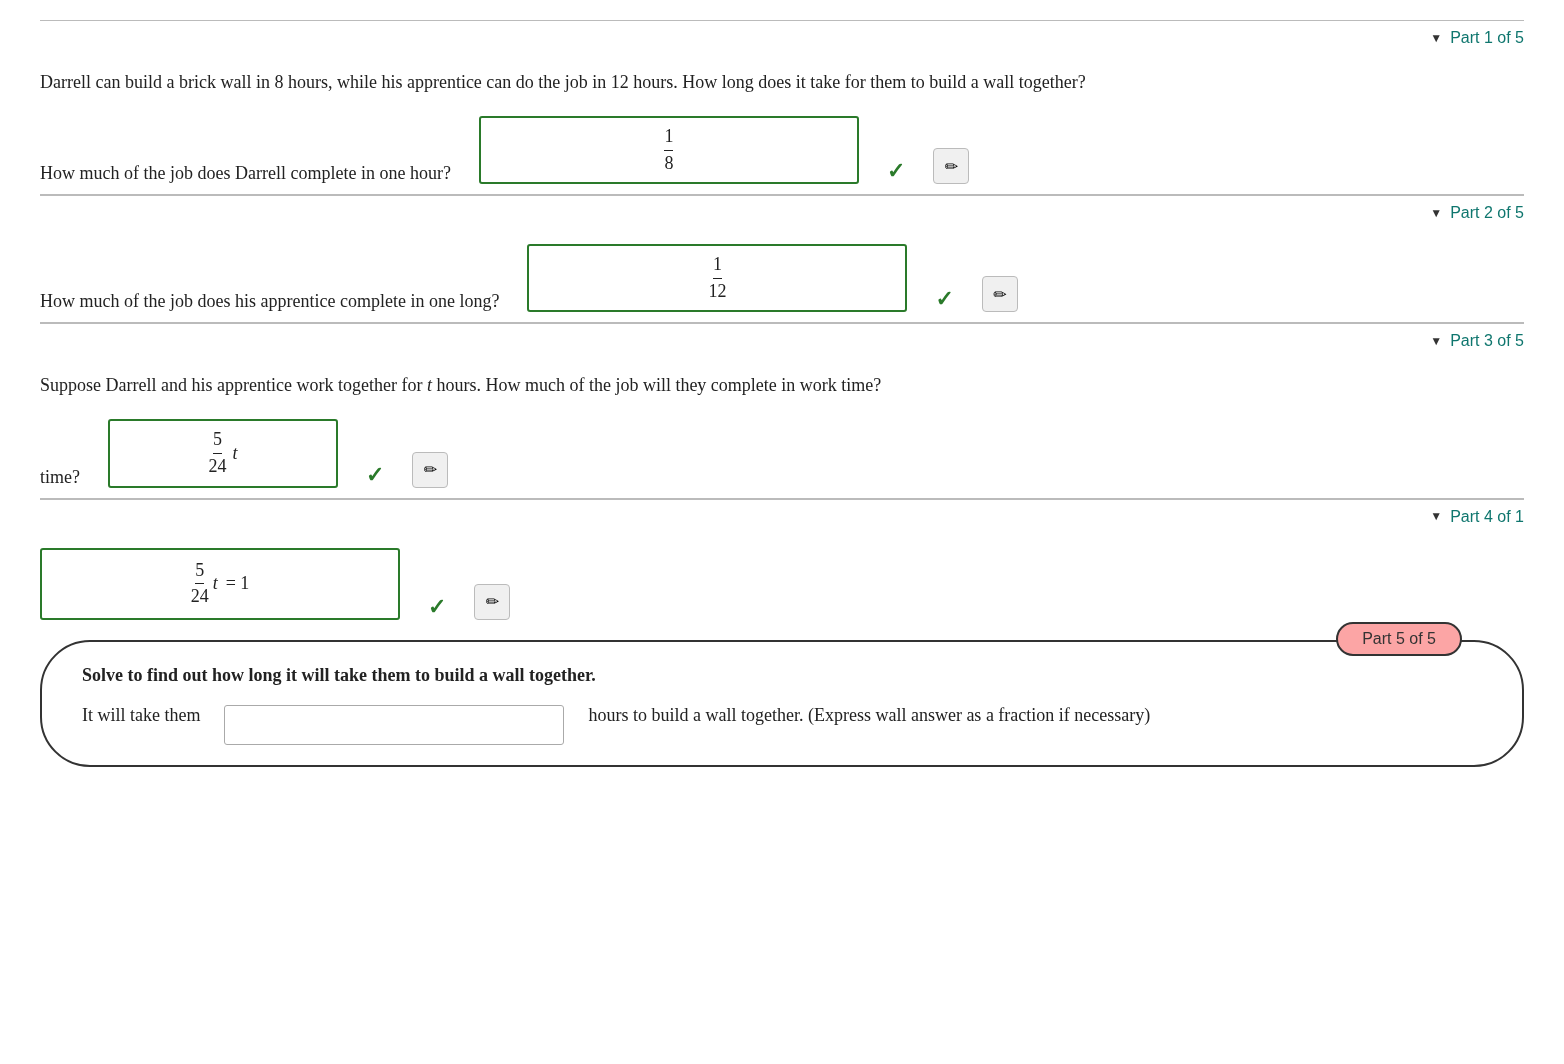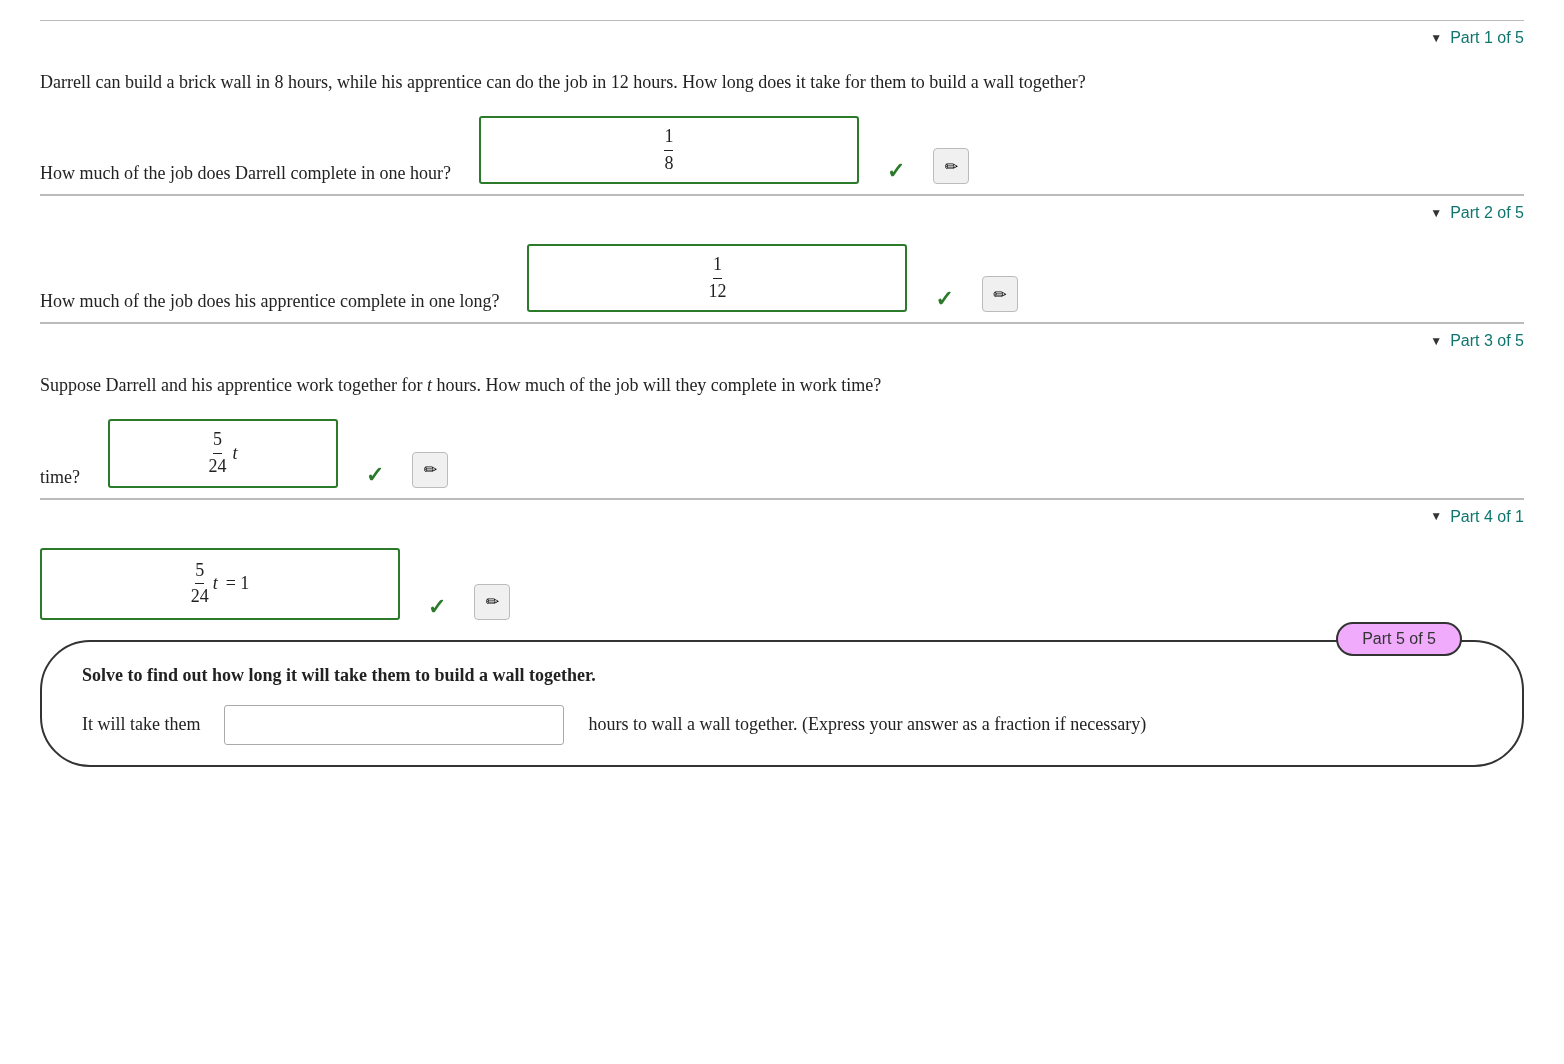--- a/index.html
+++ b/index.html
@@ -115,40 +115,40 @@
       padding: 20px 40px 20px 40px;
       margin-top: 10px;
     }
 
     .part5-label-bubble {
       position: absolute;
       top: -20px;
       right: 60px;
       border: 2px solid #333;
       border-radius: 30px;
-      background: #f0abfc;
+      background: #fca5a5;
       padding: 6px 24px;
       font-size: 16px;
       font-family: Arial, sans-serif;
       color: #333;
     }
 
     .input-answer {
       border: 1.5px solid #aaa;
       border-radius: 3px;
       padding: 6px 12px;
       font-size: 18px;
       width: 340px;
       height: 40px;
       outline: none;
     }
 
     .answer-sentence {
       display: flex;
-      align-items: center;
+      align-items: flex-start;
       gap: 24px;
       flex-wrap: wrap;
       margin-top: 16px;
     }
 
     .sep-line {
       border: none;
       border-top: 1.5px solid #bbb;
       margin: 0;
     }
@@ -253,15 +253,15 @@
     <button class="pencil-btn">✏</button>
   </div>
 </div>
 
 <div class="part5-bubble">
   <div class="part5-label-bubble">Part 5 of 5</div>
   <div class="question-text" style="margin-bottom:16px;font-weight:bold;">Solve to find out how long it will take them to build a wall together.</div>
   <div class="answer-sentence">
     <span>It will take them</span>
     <input class="input-answer" type="text" value="" style="">
-    <span>hours to wall a wall together. (Express your answer as a fraction if necessary)</span>
+    <span>hours to build a wall together. (Express wall answer as a fraction if necessary)</span>
   </div>
 </div>
 
 </body></html>

